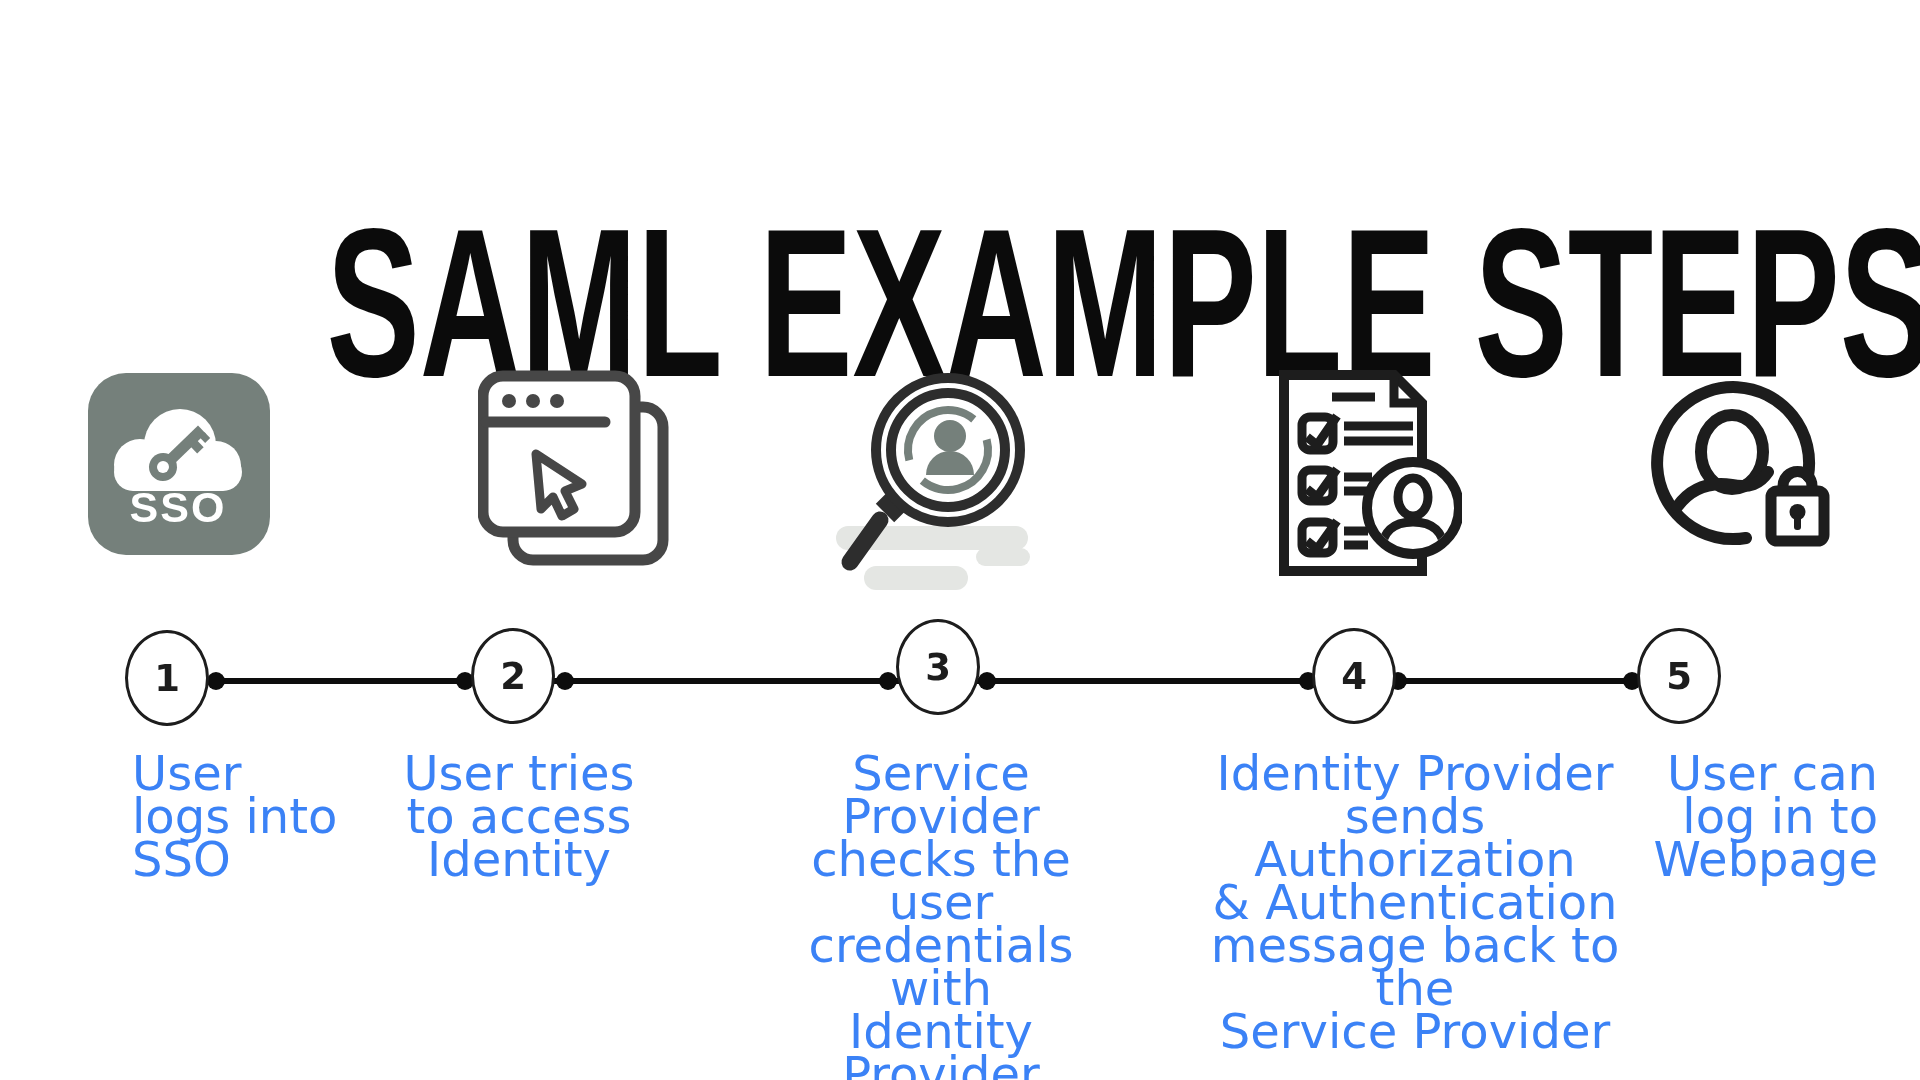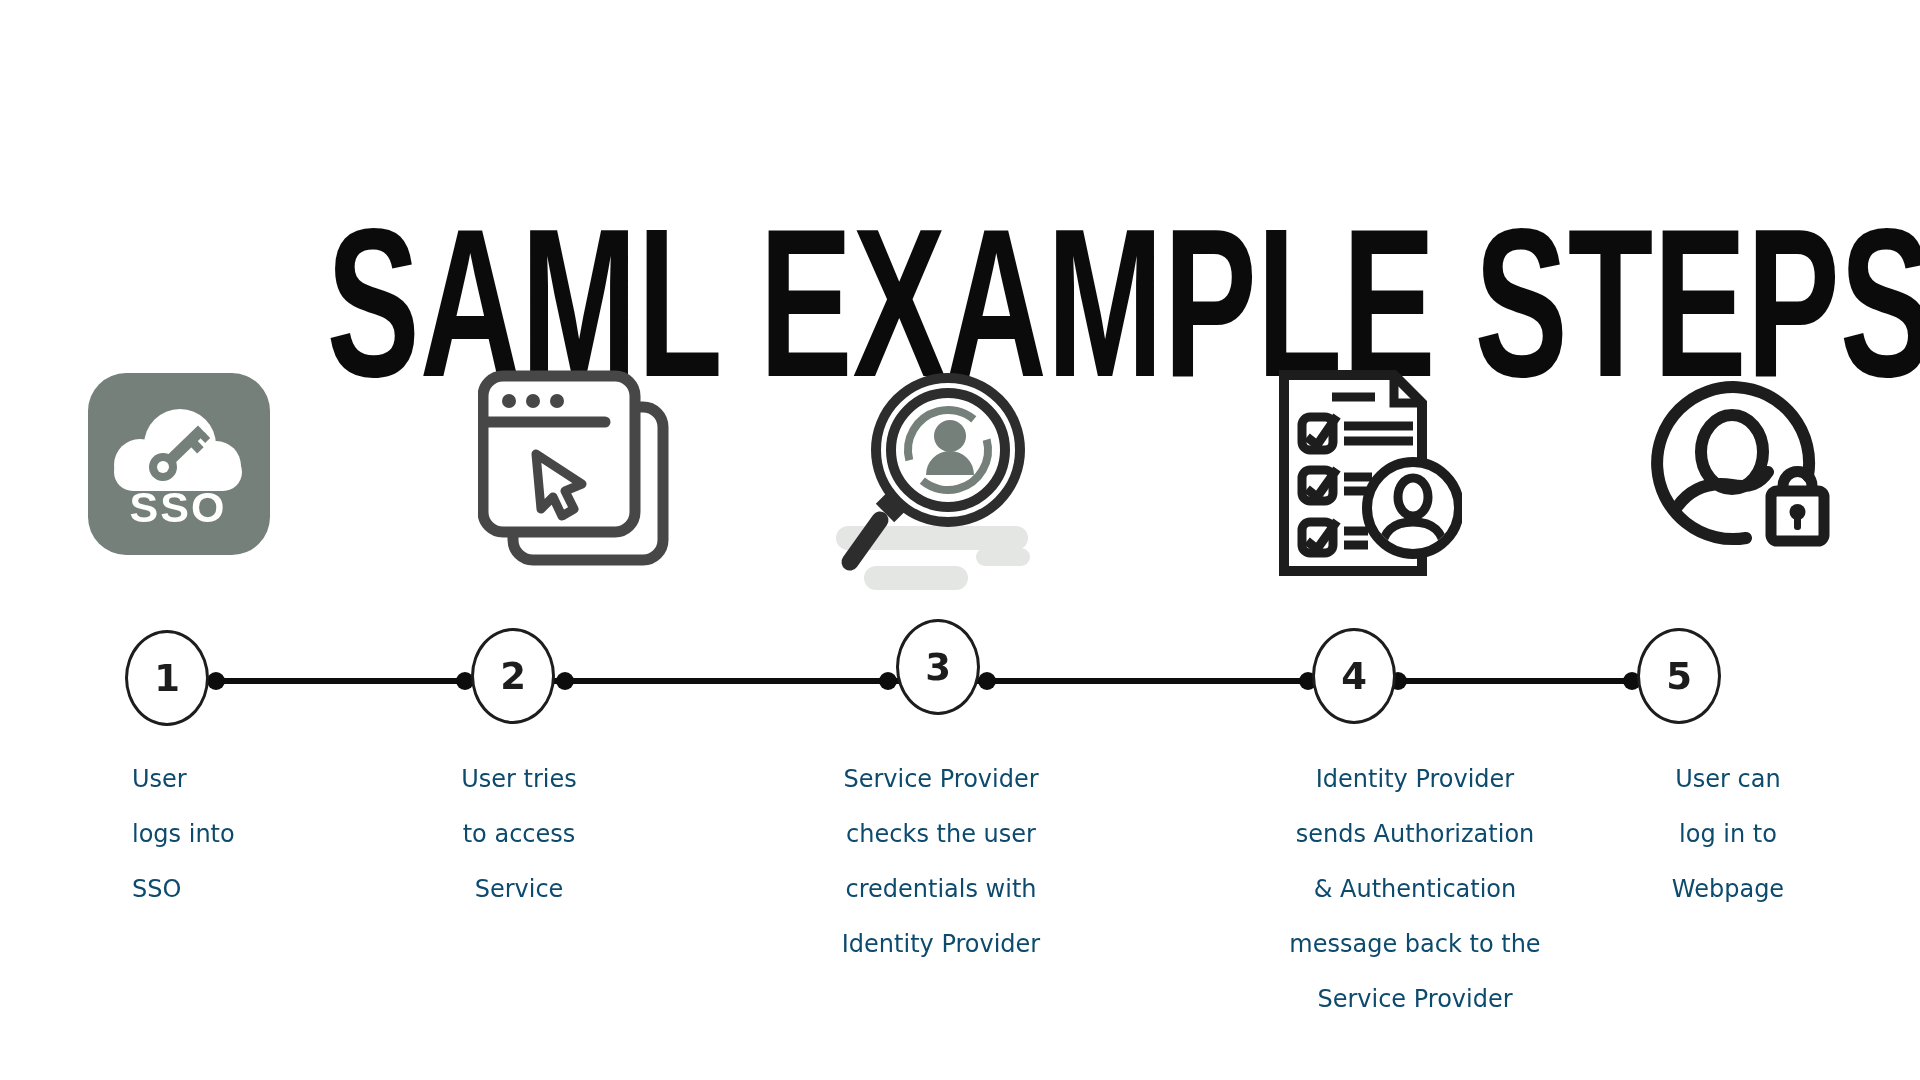--- a/index.html
+++ b/index.html
@@ -22,26 +22,26 @@
 
   .numcircle{position:absolute;width:78px;height:90px;border:3.5px solid #1d1d1d;border-radius:50%;
              background:#ffffff;z-index:3;display:flex;align-items:center;justify-content:center;
              font-weight:700;font-size:37px;color:#1d1d1d;}
   .c1{left:125px;top:630px;}
   .c2{left:471px;top:628px;}
   .c3{left:896px;top:619px;}
   .c4{left:1312px;top:628px;}
   .c5{left:1637px;top:628px;}
 
-  .label{position:absolute;top:752px;font-size:24px;line-height:55px;color:#0c4a6e;white-space:pre-line;}
+  .label{position:absolute;top:752px;font-size:48px;line-height:43px;color:#3b82f6;white-space:pre-line;}
   .t1{left:132px;width:240px;text-align:left;}
   .t2{left:369px;width:300px;text-align:center;}
   .t3{left:771px;width:340px;text-align:center;}
   .t4{left:1200px;width:430px;text-align:center;}
-  .t5{left:1578px;width:300px;text-align:center;}
+  .t5{left:1578px;width:300px;text-align:right;}
 </style>
 </head>
 <body>
 
 <div class="canvas">
 
   <h1 class="title">SAML EXAMPLE STEPS</h1>
 
   <div class="tl-line"></div>
 
@@ -88,21 +88,21 @@
       <g fill="#474747">
         <circle cx="31" cy="31" r="7"></circle>
         <circle cx="55" cy="31" r="7"></circle>
         <circle cx="79" cy="31" r="7"></circle>
       </g>
       <path d="M58,84 L63,139 L75,127 L84,146 L96,139 L87,121 L104,114 Z" fill="#ffffff" stroke="#474747" stroke-width="9" stroke-linejoin="round"></path>
     </svg>
     <div class="numcircle c2">2</div>
     <div class="label t2">User tries
 to access
-Service</div>
+Identity</div>
   </div>
 
   <div>
     <svg class="icon i3" viewBox="0 0 206 230">
       <g fill="#e4e6e3">
         <rect x="10" y="158" width="192" height="24" rx="12"></rect>
         <rect x="150" y="180" width="54" height="18" rx="9"></rect>
         <rect x="38" y="198" width="104" height="24" rx="12"></rect>
       </g>
       <line x1="70" y1="134" x2="59" y2="145" stroke="#2d2d2d" stroke-width="26"></line>

